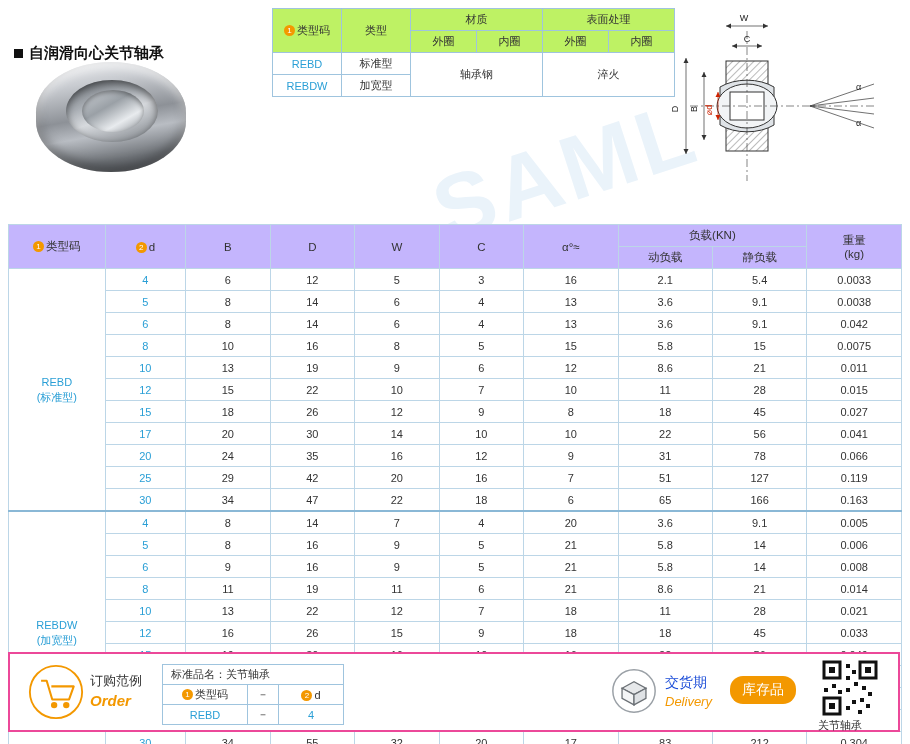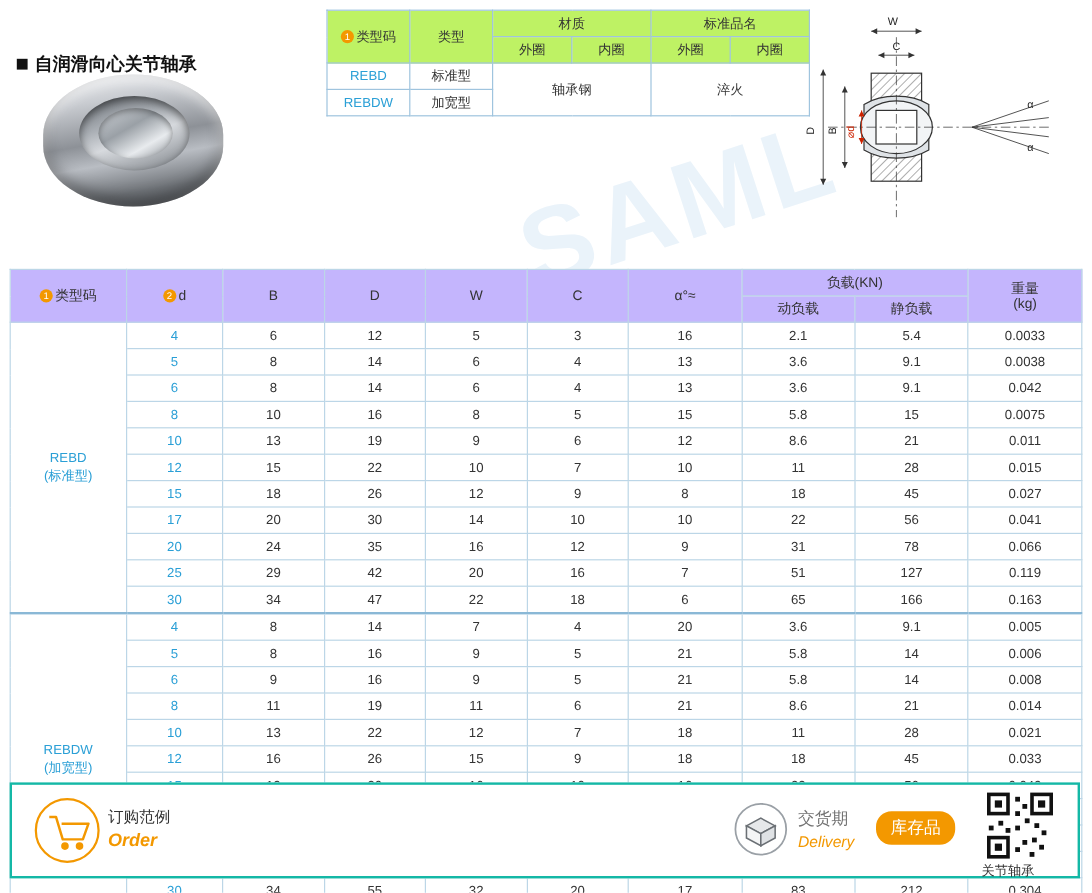--- a/index.html
+++ b/index.html
@@ -76,30 +76,30 @@
     padding:2px 2px;color:#333;font-weight:normal;height:17px;
   }
   .main thead th{background:#c4b5fd;color:#333;font-size:11.5px;}
   .main .blue{color:#2a9fd6;}
   .main .grp{color:#2a9fd6;font-size:11px;line-height:15px;}
   .main tbody tr td{background:transparent;}
   .main .thick-top td{border-top:2px solid #8ab8d6;}
   
   .foot{
     position:absolute;left:8px;top:652px;width:892px;height:80px;
-    border:2px solid #14b8a6;box-sizing:border-box;background:#fff;
+    border:2px solid #ec4899;box-sizing:border-box;background:#fff;
   }
   .cart{position:absolute;left:18px;top:10px;width:56px;height:56px;}
   .order-t1{position:absolute;left:80px;top:18px;font-size:13px;color:#333;}
   .order-t2{position:absolute;left:80px;top:38px;font-size:15px;color:#f39800;font-style:italic;font-weight:bold;}
   .otab{position:absolute;left:152px;top:10px;border-collapse:collapse;}
   .otab td{border:1px solid #9fc4de;font-size:11px;text-align:center;padding:2px 6px;color:#333;}
   .otab .blue{color:#2a9fd6;}
   .del-icon{position:absolute;left:600px;top:14px;width:48px;height:46px;}
-  .del-t1{position:absolute;left:655px;top:20px;font-size:14px;color:#737373;}
+  .del-t1{position:absolute;left:655px;top:20px;font-size:14px;color:#1d4ed8;}
   .del-t2{position:absolute;left:655px;top:40px;font-size:13px;color:#f39800;font-style:italic;}
   .stock{
     position:absolute;left:720px;top:22px;background:#f39800;color:#fff;
     font-size:14px;padding:5px 12px;border-radius:13px;
   }
   .qr{position:absolute;left:812px;top:6px;width:56px;height:56px;}
   .qr-t{position:absolute;left:808px;top:64px;font-size:11px;color:#333;}
 </style>
 </head>
 <body>
@@ -117,21 +117,21 @@
 </div>
 
 <table class="tt">
   <tbody>
       <tr>
     <td class="hd" rowspan="2" style="width:58px">
       <span class="num-badge">1</span><span>类型码</span>
     </td>
     <td class="hd" rowspan="2" style="width:58px">类型</td>
     <td class="hd" colspan="2" style="width:110px">材质</td>
-    <td class="hd" colspan="2" style="width:110px">标准品名</td>
+    <td class="hd" colspan="2" style="width:110px">表面处理</td>
   </tr>
   <tr>
     <td class="hd" style="width:55px">外圈</td>
     <td class="hd" style="width:55px">内圈</td>
     <td class="hd" style="width:55px">外圈</td>
     <td class="hd" style="width:55px">内圈</td>
   </tr>
   <tr>
     <td class="code">REBD</td>
     <td>标准型</td>
@@ -470,20 +470,43 @@
 <div class="foot">
   <svg class="cart" viewBox="0 0 60 60">
     <circle cx="30" cy="30" r="28" fill="none" stroke="#f39800" stroke-width="2"></circle>
     <path d="M14 18 h6 l6 20 h18 l5 -14 h-24" fill="none" stroke="#f39800" stroke-width="2.2" stroke-linejoin="round"></path>
     <circle cx="28" cy="44" r="3.4" fill="#f39800"></circle>
     <circle cx="41" cy="44" r="3.4" fill="#f39800"></circle>
   </svg>
   <div class="order-t1">订购范例</div>
   <div class="order-t2">Order</div>
 
+  <table class="otab">
+    <tbody>
+        <tr>
+      <td colspan="3" style="text-align:left;padding-left:8px">
+        <span>标准品名：</span><span>关节轴承</span>
+      </td>
+    </tr>
+    <tr>
+      <td style="width:72px">
+        <span class="num-badge">1</span><span>类型码</span>
+      </td>
+      <td style="width:18px">－</td>
+      <td style="width:52px">
+        <span class="num-badge">2</span><span>d</span>
+      </td>
+    </tr>
+    <tr>
+      <td class="blue">REBD</td>
+      <td>－</td>
+      <td class="blue">4</td>
+    </tr>
+  </tbody>
+    </table>
 
   <svg class="del-icon" viewBox="0 0 50 50">
     <circle cx="25" cy="25" r="23" fill="none" stroke="#9aa0a6" stroke-width="1.6"></circle>
     <path d="M12 22 l13 -7 l13 7 l-13 7 z" fill="#e6e8ea" stroke="#6b7075" stroke-width="1.4"></path>
     <path d="M12 22 v11 l13 7 v-11 z" fill="#f4f5f6" stroke="#6b7075" stroke-width="1.4"></path>
     <path d="M38 22 v11 l-13 7 v-11 z" fill="#dfe2e5" stroke="#6b7075" stroke-width="1.4"></path>
   </svg>
   <div class="del-t1">交货期</div>
   <div class="del-t2">Delivery</div>
   <div class="stock">库存品</div>

